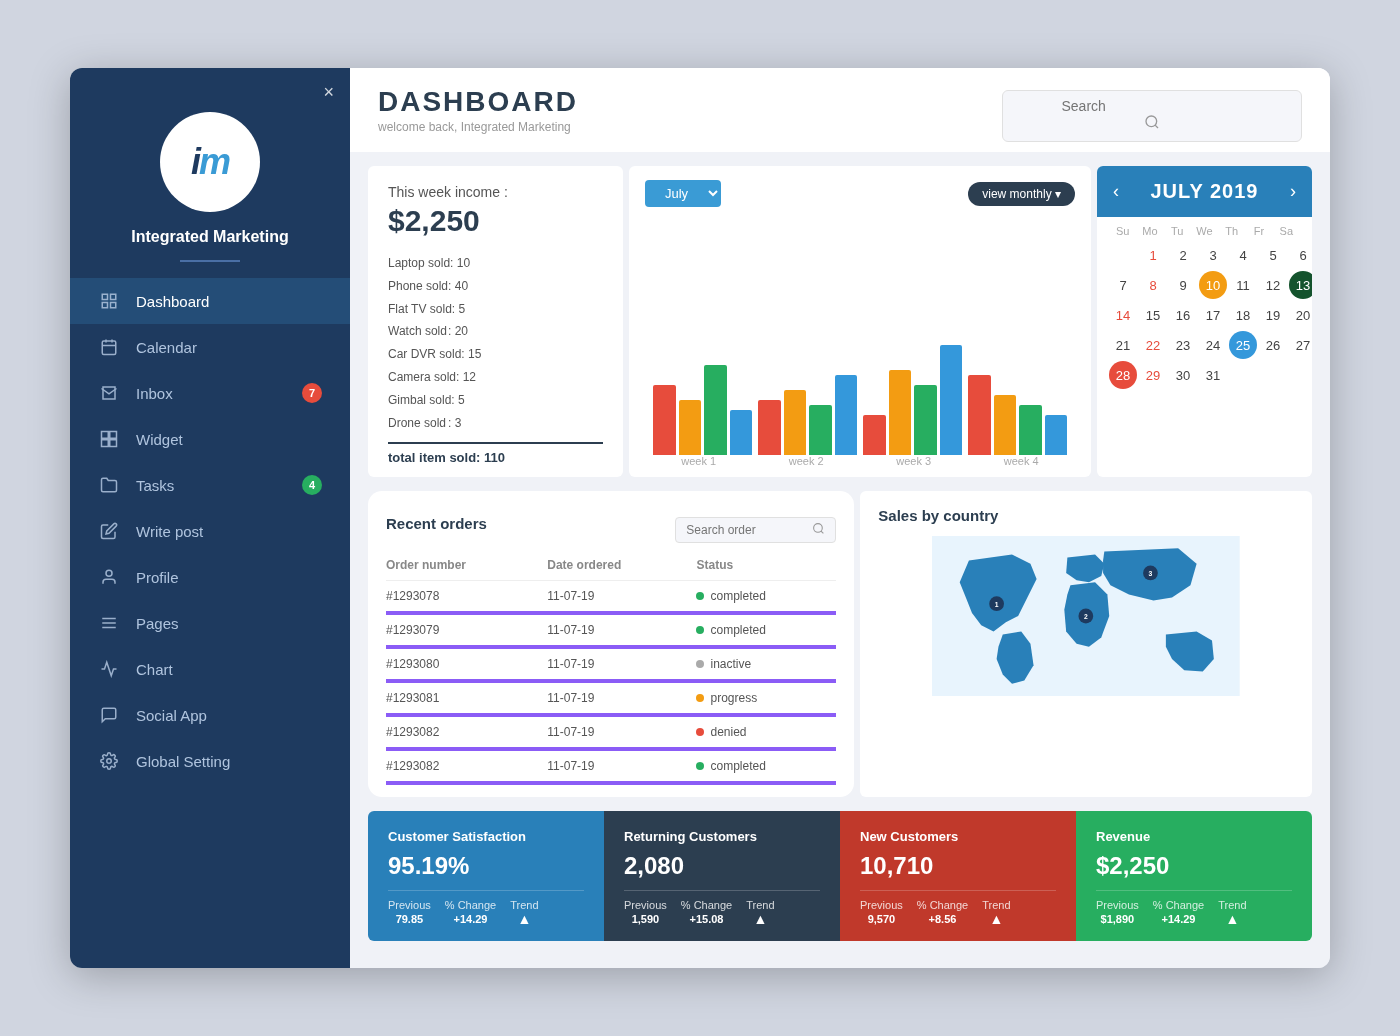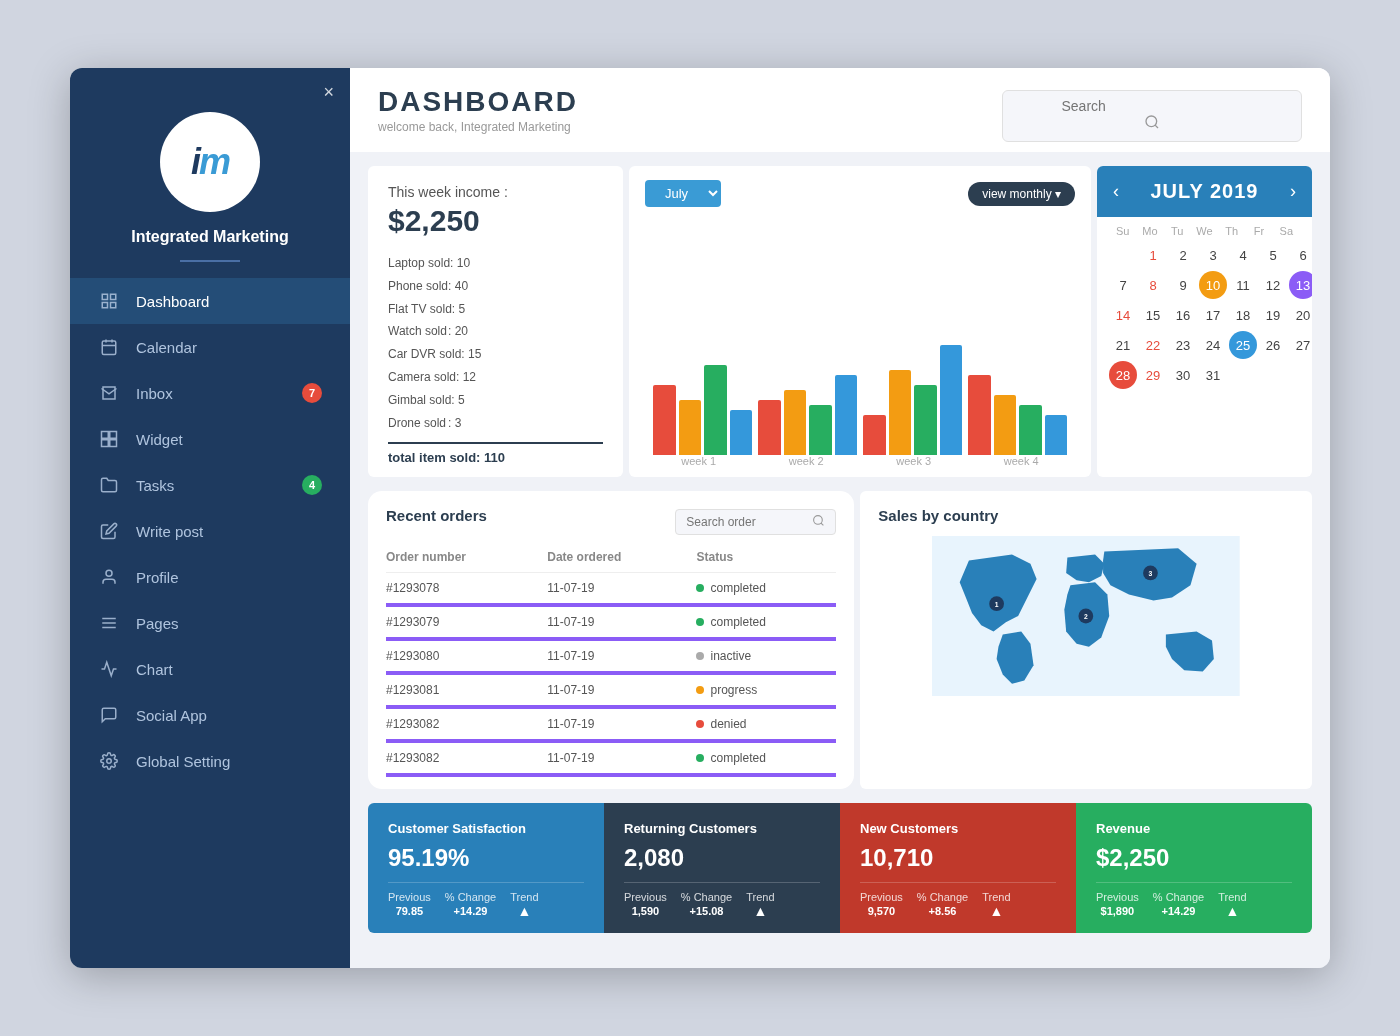--- a/index.html
+++ b/index.html
@@ -330,31 +330,31 @@
       width: 28px;
       height: 28px;
       display: flex;
       align-items: center;
       justify-content: center;
       margin: auto;
       cursor: pointer;
     }
     .cal-day.red { color: #e74c3c; }
     .cal-day.today { background: #f39c12; color: #fff; border-radius: 50%; }
-    .cal-day.marked-green { background: #8b5cf6; color: #fff; border-radius: 50%; }
+    .cal-day.marked-green { background: #14532d; color: #fff; border-radius: 50%; }
     .cal-day.marked-blue { background: #3498db; color: #fff; border-radius: 50%; }
     .cal-day.marked-red { background: #e74c3c; color: #fff; border-radius: 50%; }
     .cal-day.empty { color: transparent; pointer-events: none; }
     
     .orders-widget {
       background: #fff;
       border-radius: 14px;
       flex: 1.3;
       min-width: 0;
-      padding: 16px 18px 12px 18px;
+      padding: 24px 18px 12px 18px;
     }
     .widget-title {
       font-size: 15px;
       font-weight: 700;
       color: #2c3e50;
       margin-bottom: 12px;
     }
     .orders-header-row {
       display: flex;
       justify-content: space-between;

